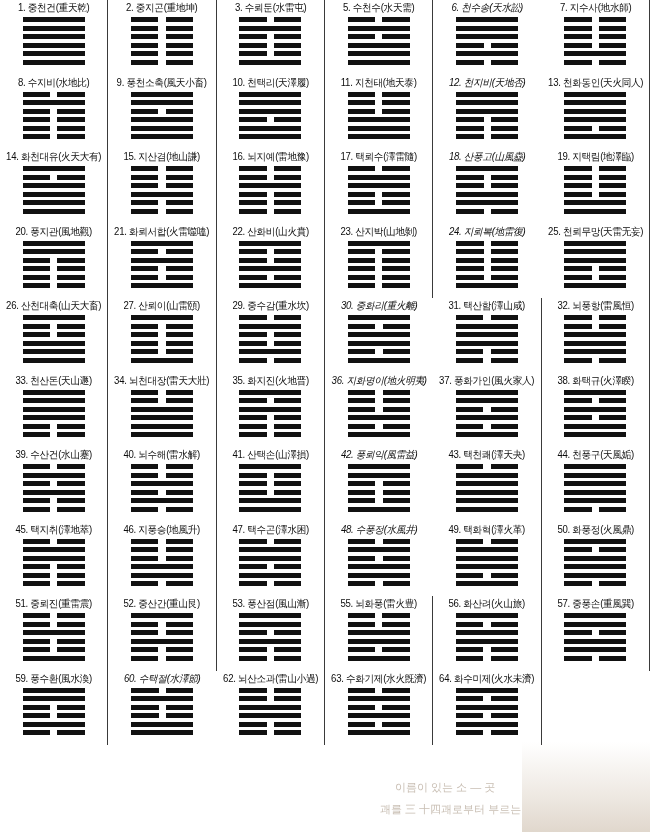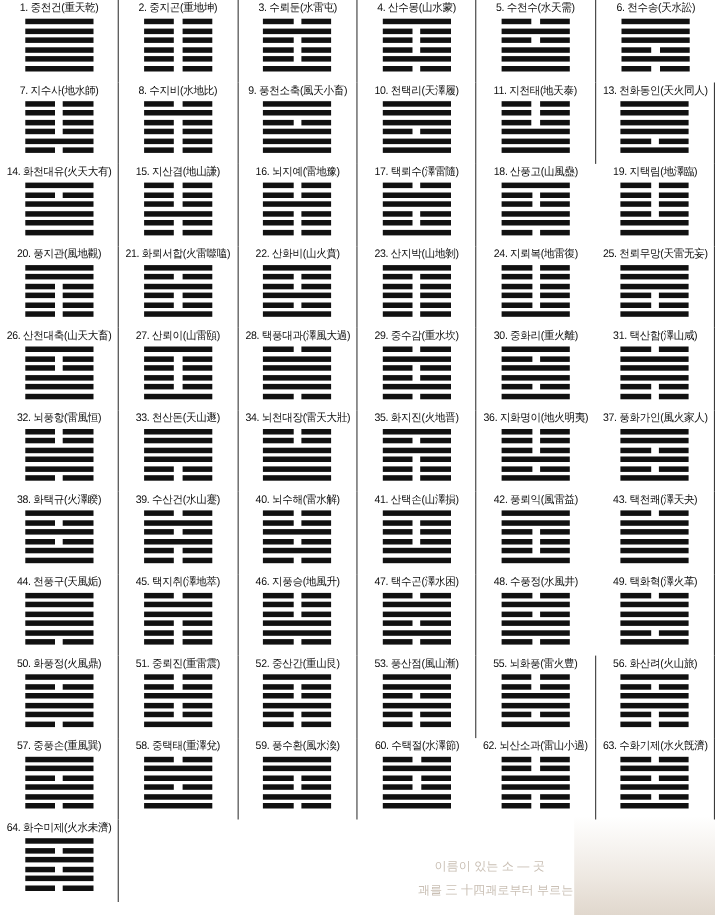--- a/index.html
+++ b/index.html
@@ -23,20 +23,21 @@
   }
   .cell {
     position: relative;
     border-right: 1px solid #3a3a3a;
     box-sizing: border-box;
     padding: 2px 3px 0 3px;
     overflow: hidden;
   }
   .cell.lastcol {
     border-right: none;
+    font-style: italic;
   }
   .label {
     font-size: 10px;
     line-height: 11px;
     white-space: nowrap;
     letter-spacing: -0.3px;
     text-align: center;
     color: #0d0d0d;
     font-weight: 500;
     transform: scaleX(0.96);
@@ -166,47 +167,20 @@
         <div class="line yin">
           <div class="seg"></div>
           <div class="seg"></div>
         </div>
         <div class="line yang">
           <div class="seg-full"></div>
         </div>
       </div>
     </div>
     <div class="cell">
-      <div class="label">4. 산수몽(山水蒙)</div>
-      <div class="hexagram">
-        <div class="line yang">
-          <div class="seg-full"></div>
-        </div>
-        <div class="line yin">
-          <div class="seg"></div>
-          <div class="seg"></div>
-        </div>
-        <div class="line yin">
-          <div class="seg"></div>
-          <div class="seg"></div>
-        </div>
-        <div class="line yin">
-          <div class="seg"></div>
-          <div class="seg"></div>
-        </div>
-        <div class="line yang">
-          <div class="seg-full"></div>
-        </div>
-        <div class="line yin">
-          <div class="seg"></div>
-          <div class="seg"></div>
-        </div>
-      </div>
-    </div>
-    <div class="cell">
       <div class="label">5. 수천수(水天需)</div>
       <div class="hexagram">
         <div class="line yin">
           <div class="seg"></div>
           <div class="seg"></div>
         </div>
         <div class="line yang">
           <div class="seg-full"></div>
         </div>
         <div class="line yin">
@@ -372,20 +346,46 @@
           <div class="seg-full"></div>
         </div>
         <div class="line yang">
           <div class="seg-full"></div>
         </div>
         <div class="line yang">
           <div class="seg-full"></div>
         </div>
       </div>
     </div>
+    <div class="cell lastcol">
+      <div class="label">12. 천지비(天地否)</div>
+      <div class="hexagram">
+        <div class="line yang">
+          <div class="seg-full"></div>
+        </div>
+        <div class="line yang">
+          <div class="seg-full"></div>
+        </div>
+        <div class="line yang">
+          <div class="seg-full"></div>
+        </div>
+        <div class="line yin">
+          <div class="seg"></div>
+          <div class="seg"></div>
+        </div>
+        <div class="line yin">
+          <div class="seg"></div>
+          <div class="seg"></div>
+        </div>
+        <div class="line yin">
+          <div class="seg"></div>
+          <div class="seg"></div>
+        </div>
+      </div>
+    </div>
     <div class="cell">
       <div class="label">13. 천화동인(天火同人)</div>
       <div class="hexagram">
         <div class="line yang">
           <div class="seg-full"></div>
         </div>
         <div class="line yang">
           <div class="seg-full"></div>
         </div>
         <div class="line yang">
@@ -768,45 +768,20 @@
         <div class="line yin">
           <div class="seg"></div>
           <div class="seg"></div>
         </div>
         <div class="line yang">
           <div class="seg-full"></div>
         </div>
       </div>
     </div>
     <div class="cell">
-      <div class="label">28. 택풍대과(澤風大過)</div>
-      <div class="hexagram">
-        <div class="line yin">
-          <div class="seg"></div>
-          <div class="seg"></div>
-        </div>
-        <div class="line yang">
-          <div class="seg-full"></div>
-        </div>
-        <div class="line yang">
-          <div class="seg-full"></div>
-        </div>
-        <div class="line yang">
-          <div class="seg-full"></div>
-        </div>
-        <div class="line yang">
-          <div class="seg-full"></div>
-        </div>
-        <div class="line yin">
-          <div class="seg"></div>
-          <div class="seg"></div>
-        </div>
-      </div>
-    </div>
-    <div class="cell">
       <div class="label">29. 중수감(重水坎)</div>
       <div class="hexagram">
         <div class="line yin">
           <div class="seg"></div>
           <div class="seg"></div>
         </div>
         <div class="line yang">
           <div class="seg-full"></div>
         </div>
         <div class="line yin">
@@ -1514,45 +1489,20 @@
         </div>
         <div class="line yang">
           <div class="seg-full"></div>
         </div>
         <div class="line yang">
           <div class="seg-full"></div>
         </div>
         <div class="line yin">
           <div class="seg"></div>
           <div class="seg"></div>
-        </div>
-      </div>
-    </div>
-    <div class="cell">
-      <div class="label">58. 중택태(重澤兌)</div>
-      <div class="hexagram">
-        <div class="line yin">
-          <div class="seg"></div>
-          <div class="seg"></div>
-        </div>
-        <div class="line yang">
-          <div class="seg-full"></div>
-        </div>
-        <div class="line yang">
-          <div class="seg-full"></div>
-        </div>
-        <div class="line yin">
-          <div class="seg"></div>
-          <div class="seg"></div>
-        </div>
-        <div class="line yang">
-          <div class="seg-full"></div>
-        </div>
-        <div class="line yang">
-          <div class="seg-full"></div>
         </div>
       </div>
     </div>
     <div class="cell">
       <div class="label">59. 풍수환(風水渙)</div>
       <div class="hexagram">
         <div class="line yang">
           <div class="seg-full"></div>
         </div>
         <div class="line yang">

